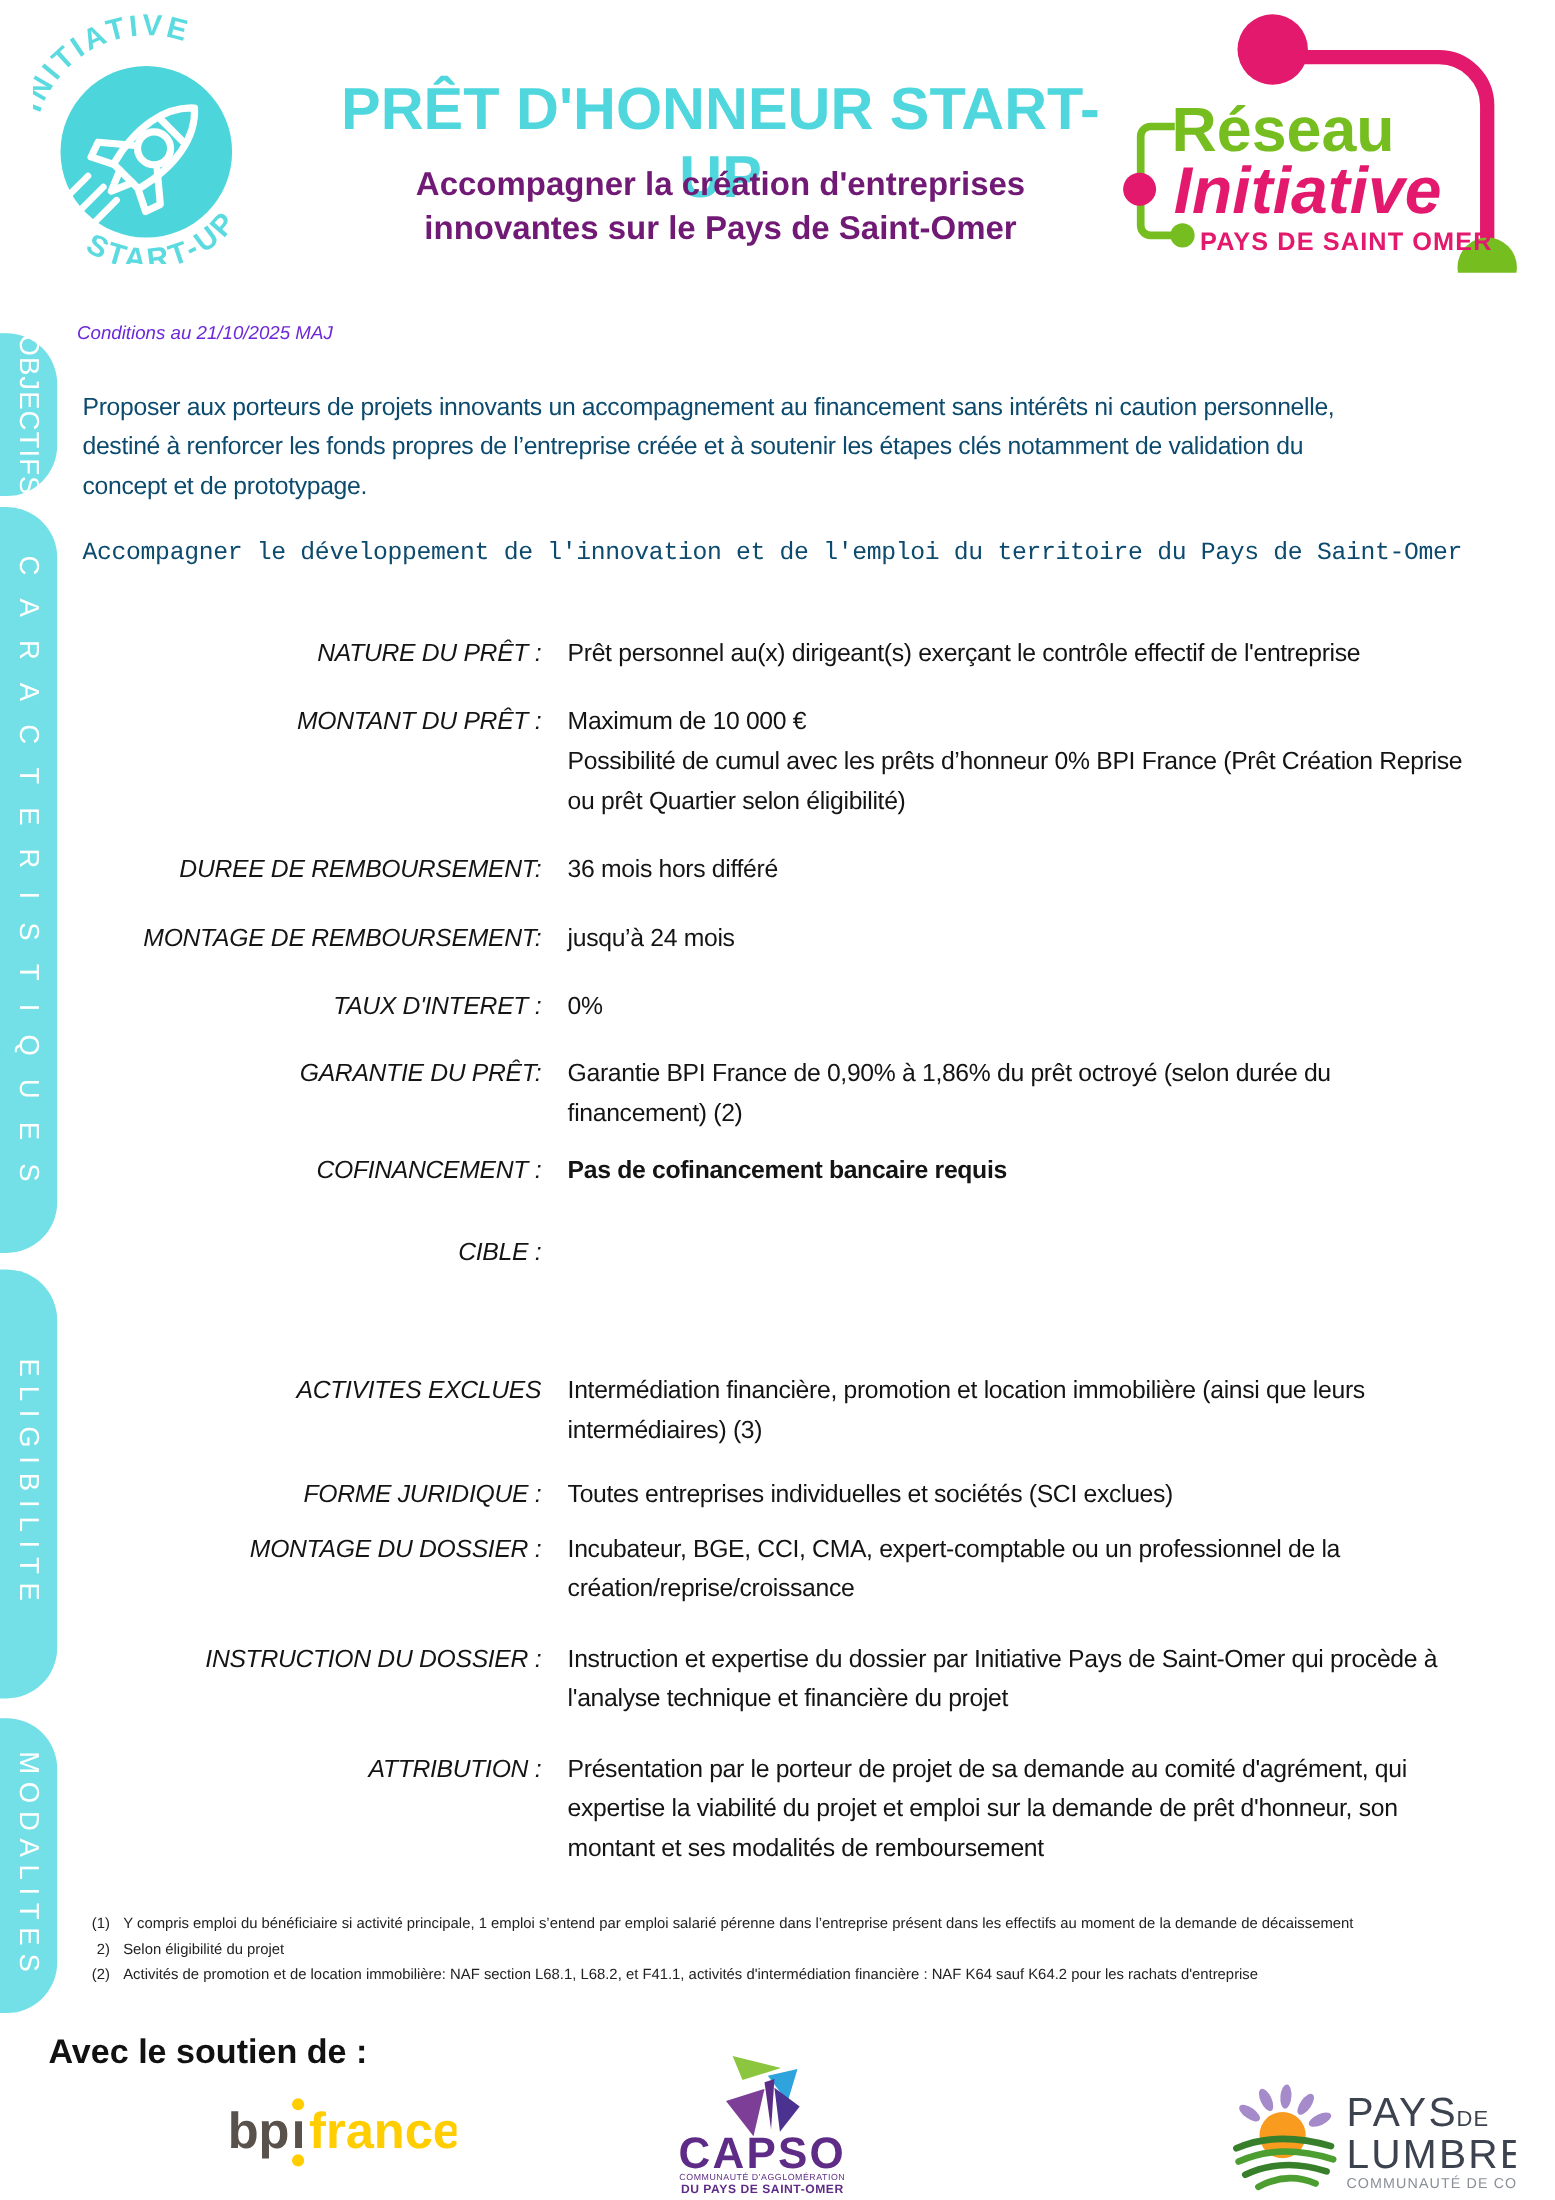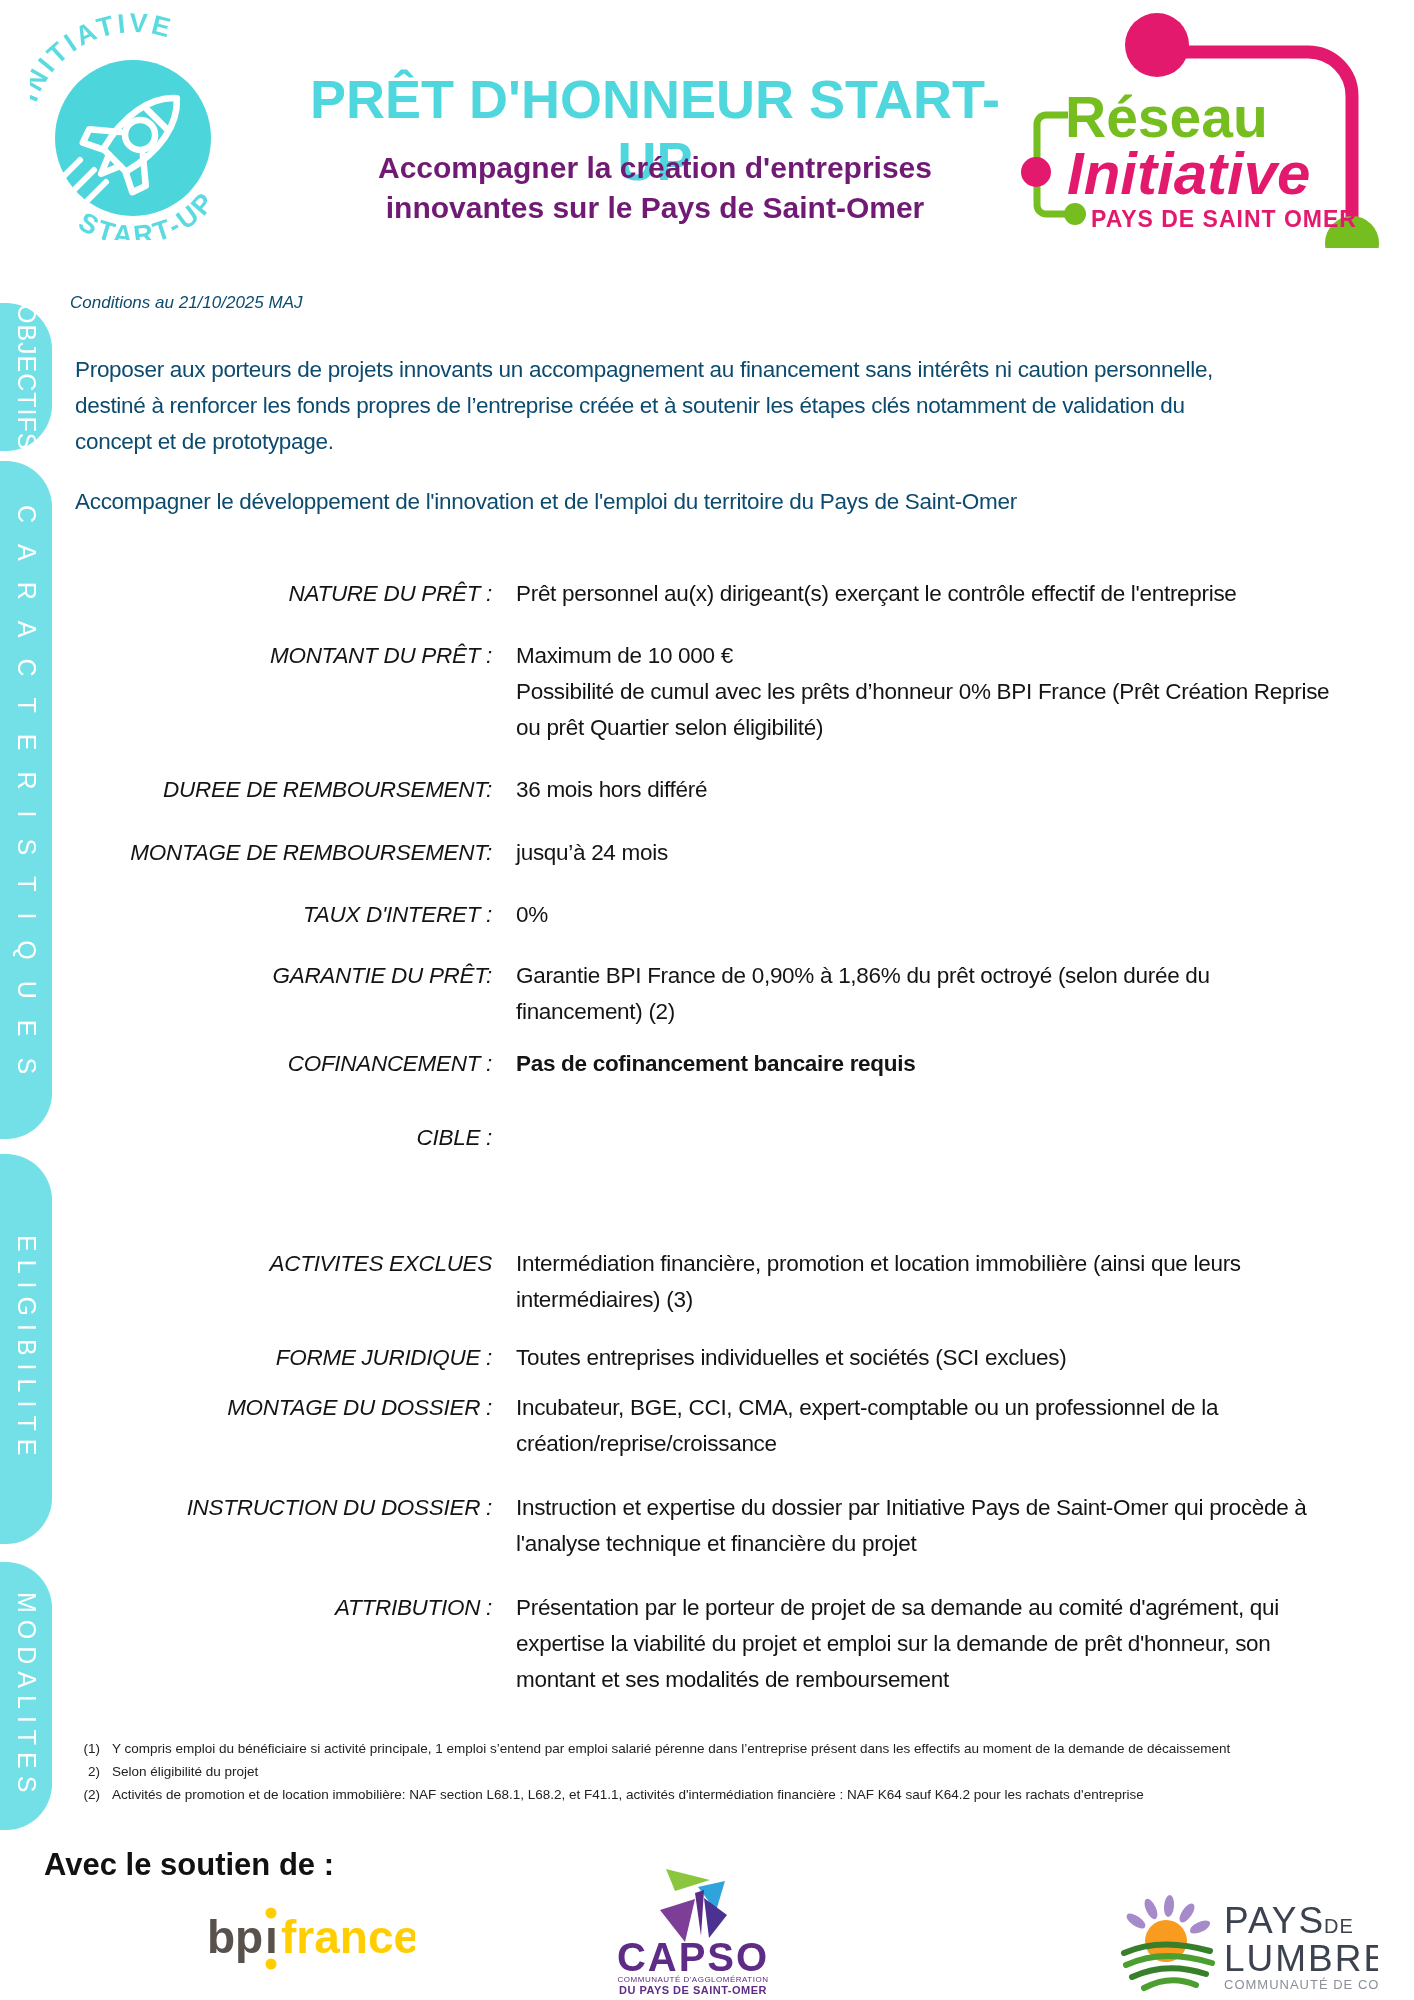--- a/index.html
+++ b/index.html
@@ -31,29 +31,29 @@
   .title{
     position:absolute;left:290px;top:68px;width:730px;text-align:center;
     color:#4fd7dd;font-size:54px;font-weight:bold;letter-spacing:0px;
   }
   .subtitle{
     position:absolute;left:290px;top:148px;width:730px;text-align:center;
     color:#701a75;font-size:30px;font-weight:bold;line-height:40px;white-space:pre-line;
   }
   .network-svg{position:absolute;left:1005px;top:8px;}
   .conditions{
-    position:absolute;left:70px;top:293px;font-size:17px;font-style:italic;color:#0c4a6e;
+    position:absolute;left:70px;top:293px;font-size:17px;font-style:italic;color:#6d28d9;
   }
   
   .para{
     position:absolute;left:75px;width:1270px;font-size:22.5px;line-height:36px;
     letter-spacing:-0.3px;white-space:pre-line;color:#0c4a6e;
   }
   .para1{top:352px;}
-  .para2{top:484px;}
+  .para2{top:484px;font-family:Liberation Mono, monospace;}
   
   .rows{position:absolute;left:70px;top:0;width:1320px;}
   .row{position:absolute;left:0;width:1320px;display:flex;align-items:flex-start;}
   .lbl{
     width:422px;flex:0 0 422px;text-align:right;font-style:italic;
     font-size:22.5px;line-height:36px;letter-spacing:-0.3px;color:#141414;
   }
   .val{
     margin-left:24px;font-size:22.5px;line-height:36px;letter-spacing:-0.3px;
     white-space:pre-line;color:#141414;

